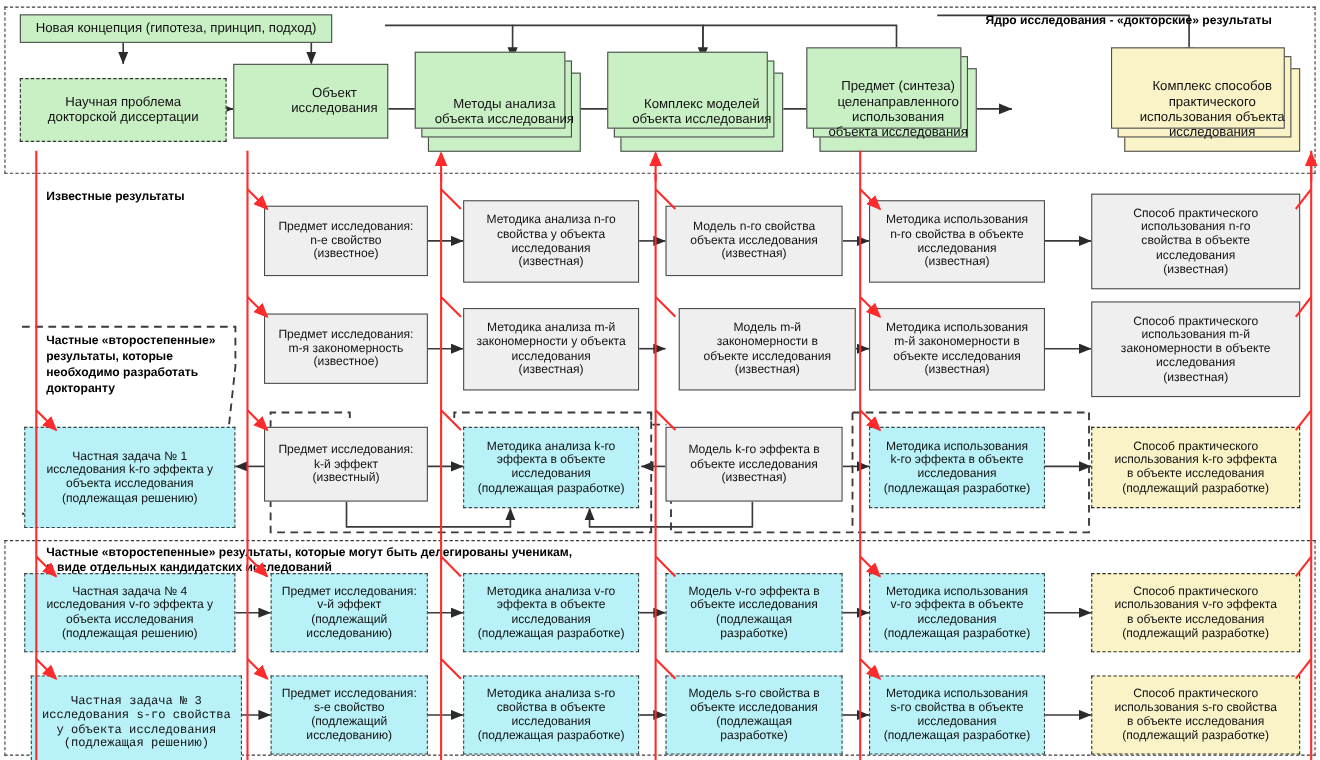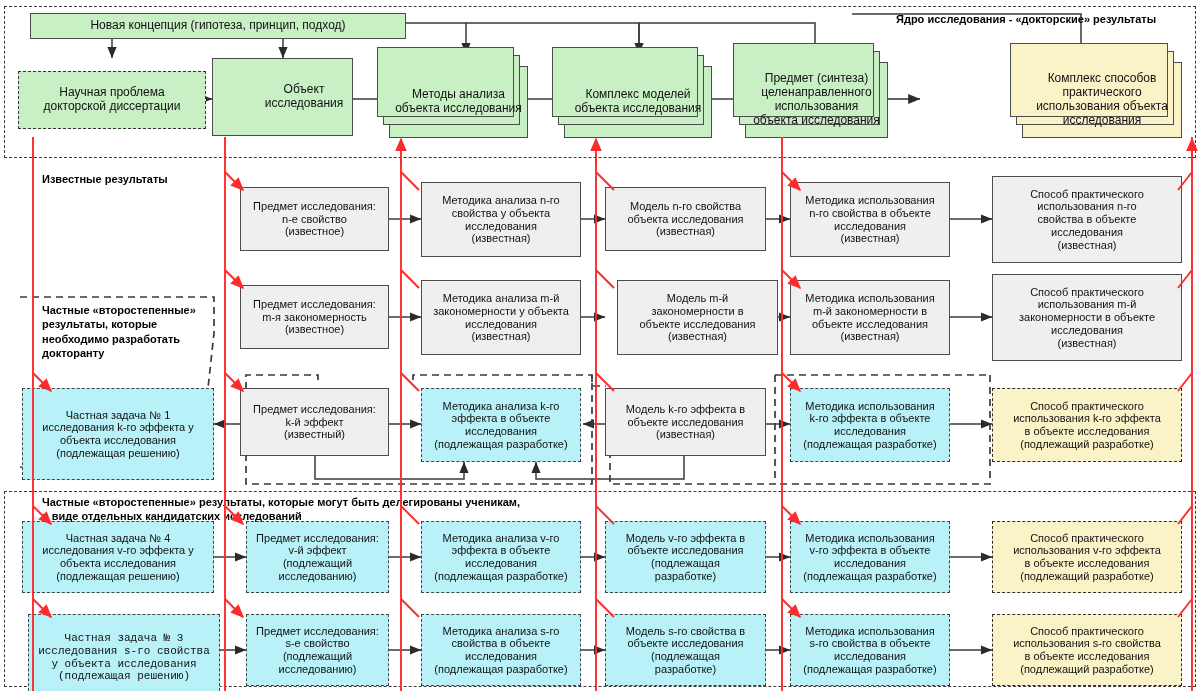--- a/index.html
+++ b/index.html
@@ -157,26 +157,26 @@
       <path d="M20,297 L214,297 L214,333 L200,462 L200,467 L20,467"></path>
       <path d="M318,380 L318,375 L246,375 L246,462 L246,484 L352,484"></path>
       <path d="M413,380 L413,375 L592,375 L592,484 L352,484"></path>
       <path d="M592,375 L592,386 L606,386"></path>
       <path d="M775,375 L775,484 L610,484 L610,386"></path>
       <path d="M775,375 L990,375"></path>
       <path d="M990,375 L990,484 L775,484"></path>
     </g>
   </svg>
 
-  <div class="box green fs12" style="left:18px; top:13px; width:376px; height:26px;margin-left:12px;">Новая концепция (гипотеза, принцип, подход)</div>
+  <div class="box green fs12" style="left:18px; top:13px; width:284px; height:26px;">Новая концепция (гипотеза, принцип, подход)</div>
 
   <div class="box greenD fs12" style="left:18px; top:58px; width:188px; height:58px;margin-top:13px;">Научная проблема
 докторской диссертации</div>
 
-  <div class="box green fs12" style="left:212px; top:58px; width:141px; height:78px;padding-left:48px;">Объект исследования</div>
+  <div class="box green fs12" style="left:212px; top:58px; width:141px; height:68px;padding-left:48px;">Объект исследования</div>
 
   <div class="box green pile fs12" style="left:389px; top:66px; width:139px; height:72px;">Методы анализа
 объекта исследования</div>
 
   <div class="box green pile fs12" style="left:564px; top:66px; width:148px; height:72px;">Комплекс моделей
 объекта исследования</div>
 
   <div class="box green pile fs12" style="left:745px; top:62px; width:143px; height:76px;">Предмет (синтеза)
 целенаправленного
 использования

